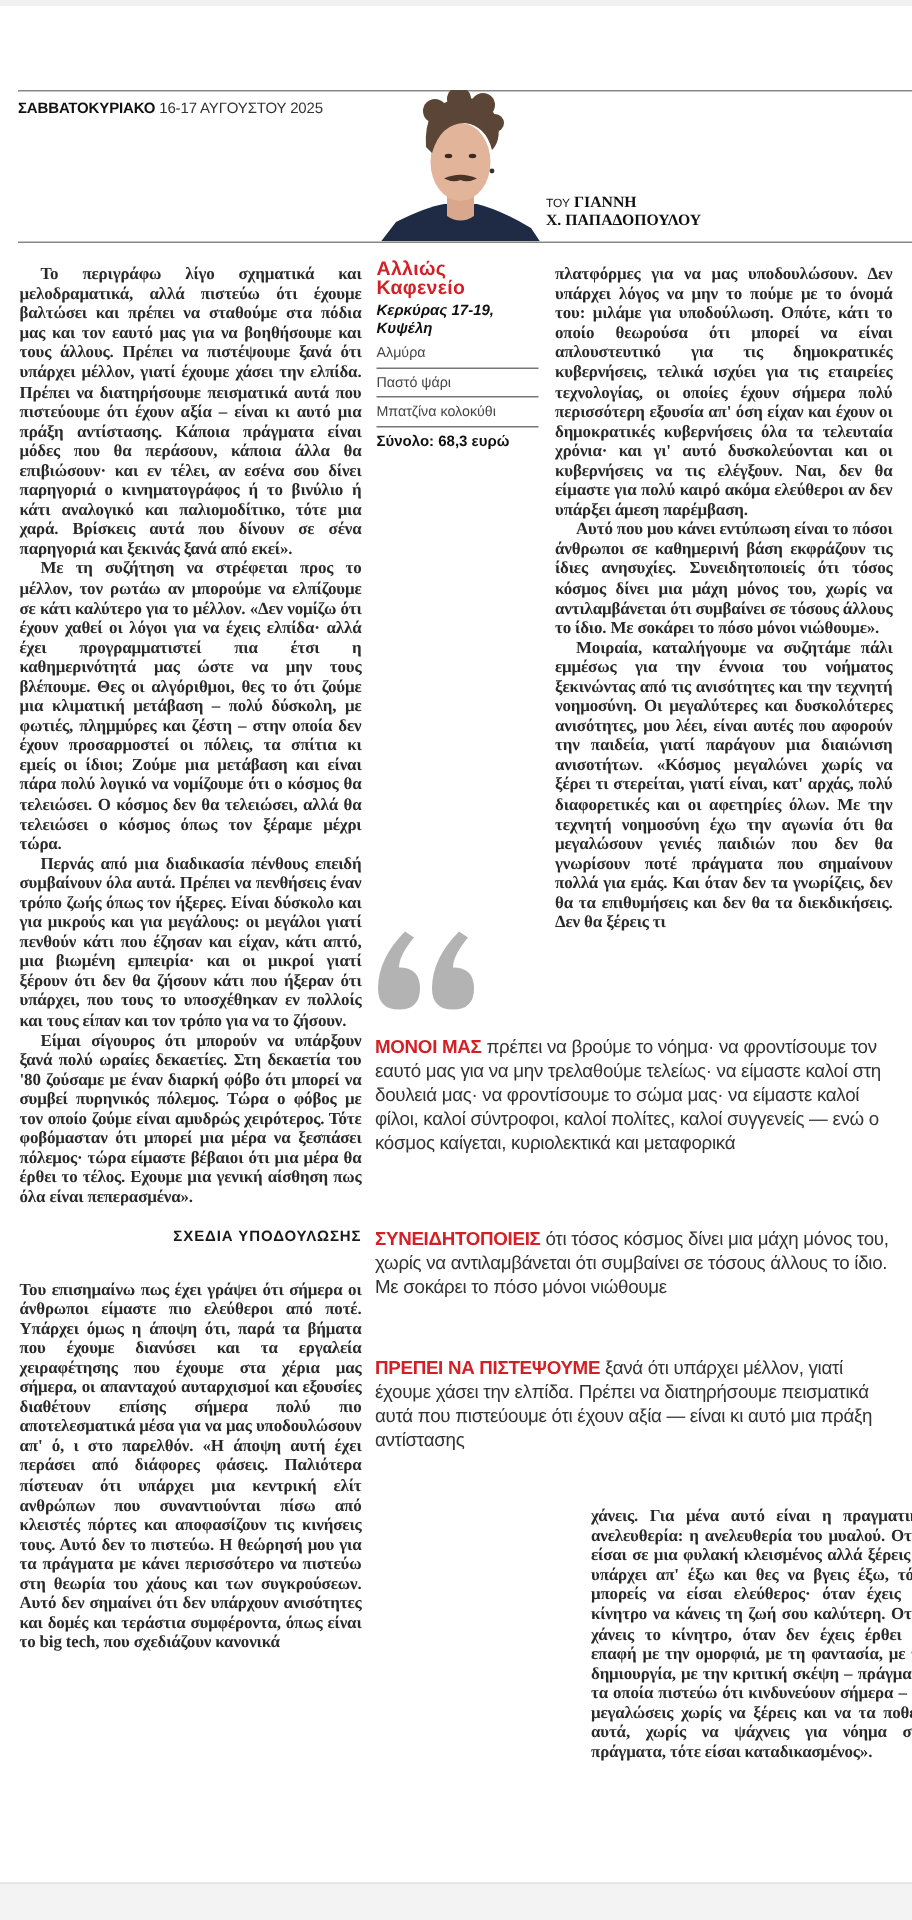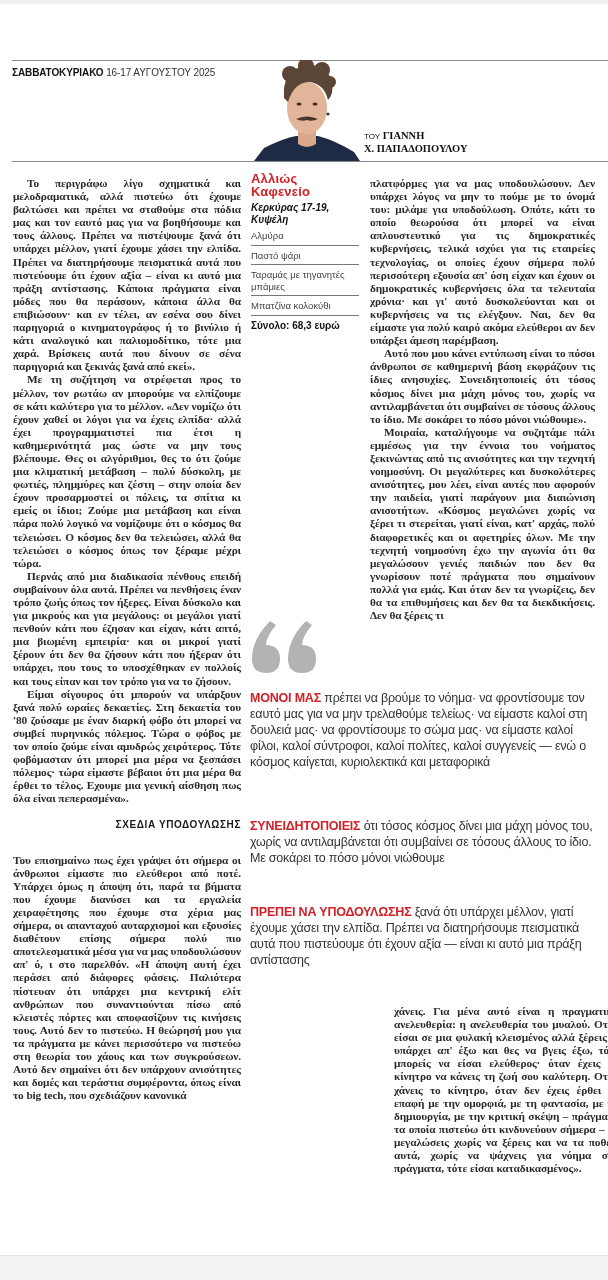--- a/index.html
+++ b/index.html
@@ -80,21 +80,20 @@
 </div>
 
 <div class="menu">
   <div class="title">
     <div>Αλλιώς</div>
     <div>Καφενείο</div>
   </div>
   <div class="addr">Κερκύρας 17-19, Κυψέλη</div>
   <div class="item">Αλμύρα</div>
   <div class="item">Παστό ψάρι</div>
-  <div class="item">Ταραμάς με τηγανητές μπάμιες</div>
   <div class="item">Μπατζίνα κολοκύθι</div>
   <div class="total">Σύνολο: 68,3 ευρώ</div>
 </div>
 
 <div class="col col3">
   <p>πλατφόρμες για να μας υποδουλώσουν. Δεν υπάρχει λόγος να μην το πούμε με το όνομά του: μιλάμε για υποδούλωση. Οπότε, κάτι το οποίο θεωρούσα ότι μπορεί να είναι απλουστευτικό για τις δημοκρατικές κυβερνήσεις, τελικά ισχύει για τις εταιρείες τεχνολογίας, οι οποίες έχουν σήμερα πολύ περισσότερη εξουσία απ' όση είχαν και έχουν οι δημοκρατικές κυβερνήσεις όλα τα τελευταία χρόνια· και γι' αυτό δυσκολεύονται και οι κυβερνήσεις να τις ελέγξουν. Ναι, δεν θα είμαστε για πολύ καιρό ακόμα ελεύθεροι αν δεν υπάρξει άμεση παρέμβαση.</p>
   <p class="ind">Αυτό που μου κάνει εντύπωση είναι το πόσοι άνθρωποι σε καθημερινή βάση εκφράζουν τις ίδιες ανησυχίες. Συνειδητοποιείς ότι τόσος κόσμος δίνει μια μάχη μόνος του, χωρίς να αντιλαμβάνεται ότι συμβαίνει σε τόσους άλλους το ίδιο. Με σοκάρει το πόσο μόνοι νιώθουμε».</p>
   <p class="ind">Μοιραία, καταλήγουμε να συζητάμε πάλι εμμέσως για την έννοια του νοήματος ξεκινώντας από τις ανισότητες και την τεχνητή νοημοσύνη. Οι μεγαλύτερες και δυσκολότερες ανισότητες, μου λέει, είναι αυτές που αφορούν την παιδεία, γιατί παράγουν μια διαιώνιση ανισοτήτων. «Κόσμος μεγαλώνει χωρίς να ξέρει τι στερείται, γιατί είναι, κατ' αρχάς, πολύ διαφορετικές και οι αφετηρίες όλων. Με την τεχνητή νοημοσύνη έχω την αγωνία ότι θα μεγαλώσουν γενιές παιδιών που δεν θα γνωρίσουν ποτέ πράγματα που σημαίνουν πολλά για εμάς. Και όταν δεν τα γνωρίζεις, δεν θα τα επιθυμήσεις και δεν θα τα διεκδικήσεις. Δεν θα ξέρεις τι</p>
 </div>
 
@@ -105,20 +104,20 @@
   </svg>
 </div>
 
 <div class="pull pull1">
   <span class="kw">ΜΟΝΟΙ ΜΑΣ</span><span> πρέπει να βρούμε το νόημα· να φροντίσουμε τον εαυτό μας για να μην τρελαθούμε τελείως· να είμαστε καλοί στη δουλειά μας· να φροντίσουμε το σώμα μας· να είμαστε καλοί φίλοι, καλοί σύντροφοι, καλοί πολίτες, καλοί συγγενείς — ενώ ο κόσμος καίγεται, κυριολεκτικά και μεταφορικά</span>
 </div>
 <div class="pull pull2">
   <span class="kw">ΣΥΝΕΙΔΗΤΟΠΟΙΕΙΣ</span><span> ότι τόσος κόσμος δίνει μια μάχη μόνος του, χωρίς να αντιλαμβάνεται ότι συμβαίνει σε τόσους άλλους το ίδιο. Με σοκάρει το πόσο μόνοι νιώθουμε</span>
 </div>
 <div class="pull pull3">
-  <span class="kw">ΠΡΕΠΕΙ ΝΑ ΥΠΟΔΟΥΛΩΣΗΣ</span><span> ξανά ότι υπάρχει μέλλον, γιατί έχουμε χάσει την ελπίδα. Πρέπει να διατηρήσουμε πεισματικά αυτά που πιστεύουμε ότι έχουν αξία — είναι κι αυτό μια πράξη αντίστασης</span>
+  <span class="kw">ΠΡΕΠΕΙ ΝΑ ΠΙΣΤΕΨΟΥΜΕ</span><span> ξανά ότι υπάρχει μέλλον, γιατί έχουμε χάσει την ελπίδα. Πρέπει να διατηρήσουμε πεισματικά αυτά που πιστεύουμε ότι έχουν αξία — είναι κι αυτό μια πράξη αντίστασης</span>
 </div>
 
 <div class="col col3b">
   <p>χάνεις. Για μένα αυτό είναι η πραγματική ανελευθερία: η ανελευθερία του μυαλού. Οταν είσαι σε μια φυλακή κλεισμένος αλλά ξέρεις τι υπάρχει απ' έξω και θες να βγεις έξω, τότε μπορείς να είσαι ελεύθερος· όταν έχεις το κίνητρο να κάνεις τη ζωή σου καλύτερη. Οταν χάνεις το κίνητρο, όταν δεν έχεις έρθει σε επαφή με την ομορφιά, με τη φαντασία, με τη δημιουργία, με την κριτική σκέψη – πράγματα τα οποία πιστεύω ότι κινδυνεύουν σήμερα – αν μεγαλώσεις χωρίς να ξέρεις και να τα ποθείς αυτά, χωρίς να ψάχνεις για νόημα στα πράγματα, τότε είσαι καταδικασμένος».</p>
 </div>
 
 <div class="bottombar"></div>
 
 </body></html>

